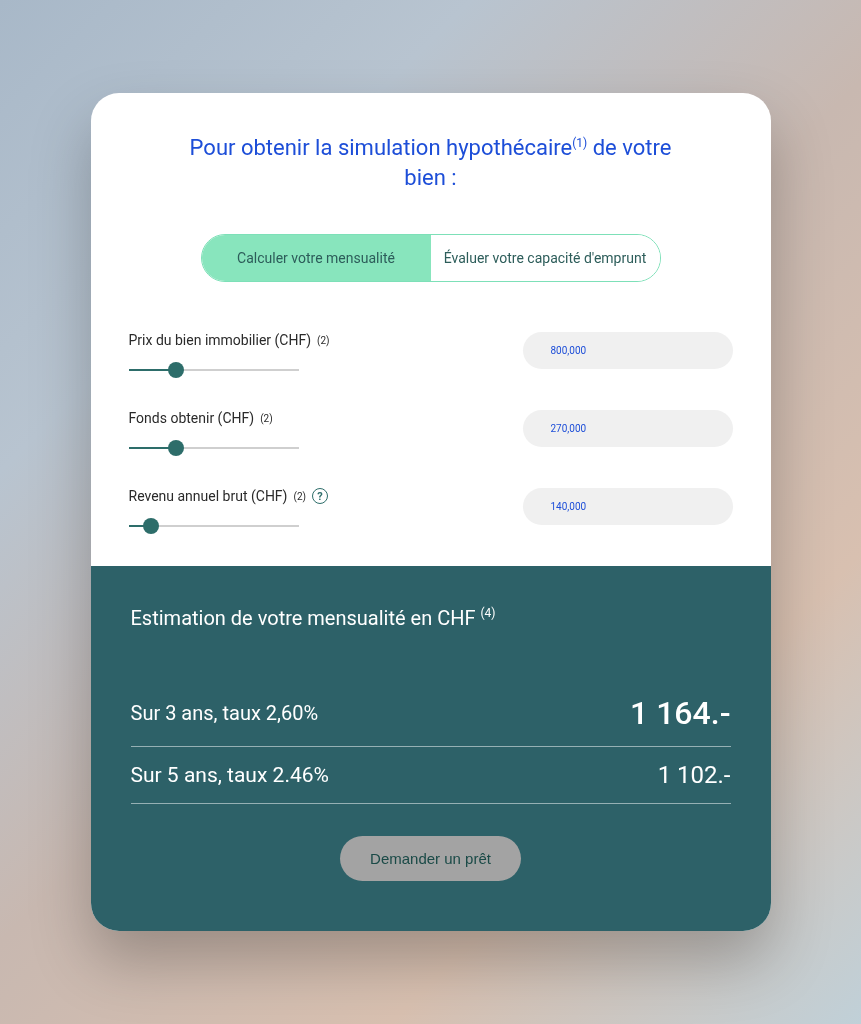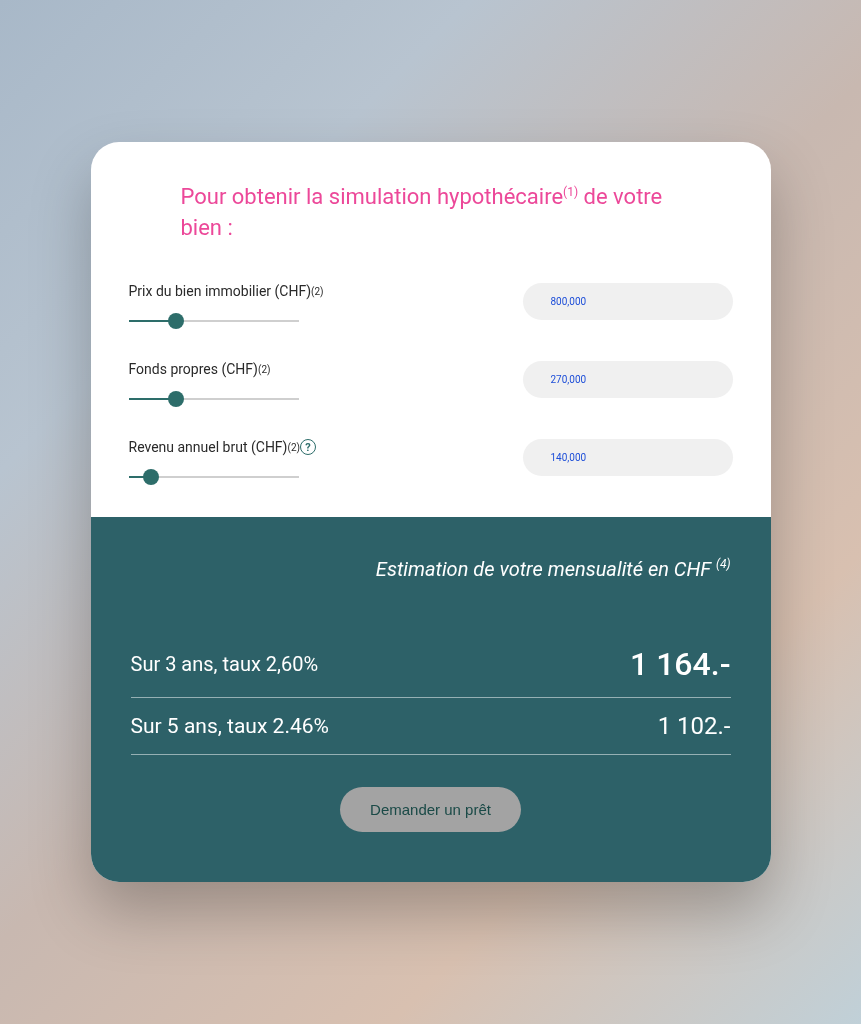--- a/index.html
+++ b/index.html
@@ -18,23 +18,24 @@
     background: #ffffff;
     border-radius: 28px;
     box-shadow: 0 30px 60px rgba(0,0,0,0.25);
     padding: 40px 0 0 0;
     overflow: hidden;
   }
   .inner {
     padding: 0 30px;
   }
   .title {
+    text-align: center;
     font-size: 22px;
     font-weight: 400;
-    color: #ec4899;
+    color: #1d4ed8;
     line-height: 1.4;
     margin-bottom: 40px;
     padding: 0 60px;
   }
   .title sup { font-size: 12px; }
   .tabs {
     display: flex;
     border: 1px solid #7de0b8;
     border-radius: 999px;
     overflow: hidden;
@@ -66,20 +67,21 @@
   }
   .field-left {
     flex: 1;
   }
   .field-label {
     font-size: 14px;
     color: #2a2a2a;
     margin-bottom: 12px;
     display: flex;
     align-items: center;
+    gap: 6px;
   }
   .field-label sup { font-size: 10px; }
   .help-icon {
     display: inline-flex;
     align-items: center;
     justify-content: center;
     width: 16px;
     height: 16px;
     border: 1.5px solid #2d6d6a;
     border-radius: 50%;
@@ -126,25 +128,24 @@
     font-size: 10px;
     color: #1d4ed8;
   }
   .results {
     background: #2d6168;
     color: #ffffff;
     padding: 40px 40px 50px 40px;
     margin-top: 20px;
   }
   .results-title {
-    text-align: right;
+    text-align: left;
     font-size: 20px;
     font-weight: 400;
     margin-bottom: 50px;
-    font-style: italic;
   }
   .results-title sup { font-size: 12px; }
   .result-row {
     display: flex;
     justify-content: space-between;
     align-items: center;
     padding: 14px 0;
     border-bottom: 1px solid rgba(255,255,255,0.5);
   }
   .result-row.primary .result-label {
@@ -180,41 +181,45 @@
 </head>
 <body>
 
 <div class="card">
   <div class="inner">
 
     <h1 class="title">
       <span>Pour obtenir la simulation hypothécaire</span><sup>(1)</sup><span> de votre bien :</span>
     </h1>
 
+    <div class="tabs">
+      <div class="tab active">Calculer votre mensualité</div>
+      <div class="tab inactive">Évaluer votre capacité d'emprunt</div>
+    </div>
 
     <div class="field-row">
       <div class="field-left">
         <div class="field-label">
           <span>Prix du bien immobilier (CHF)</span>
           <sup>(2)</sup>
         </div>
         <div class="slider-wrap">
           <div class="slider-track">
             <div class="slider-fill" style="width:28%"></div>
             <div class="slider-thumb" style="left:28%"></div>
           </div>
         </div>
       </div>
       <div class="value-box">800,000</div>
     </div>
 
     <div class="field-row">
       <div class="field-left">
         <div class="field-label">
-          <span>Fonds propres (CHF)</span>
+          <span>Fonds obtenir (CHF)</span>
           <sup>(2)</sup>
         </div>
         <div class="slider-wrap">
           <div class="slider-track">
             <div class="slider-fill" style="width:28%"></div>
             <div class="slider-thumb" style="left:28%"></div>
           </div>
         </div>
       </div>
       <div class="value-box">270,000</div>

